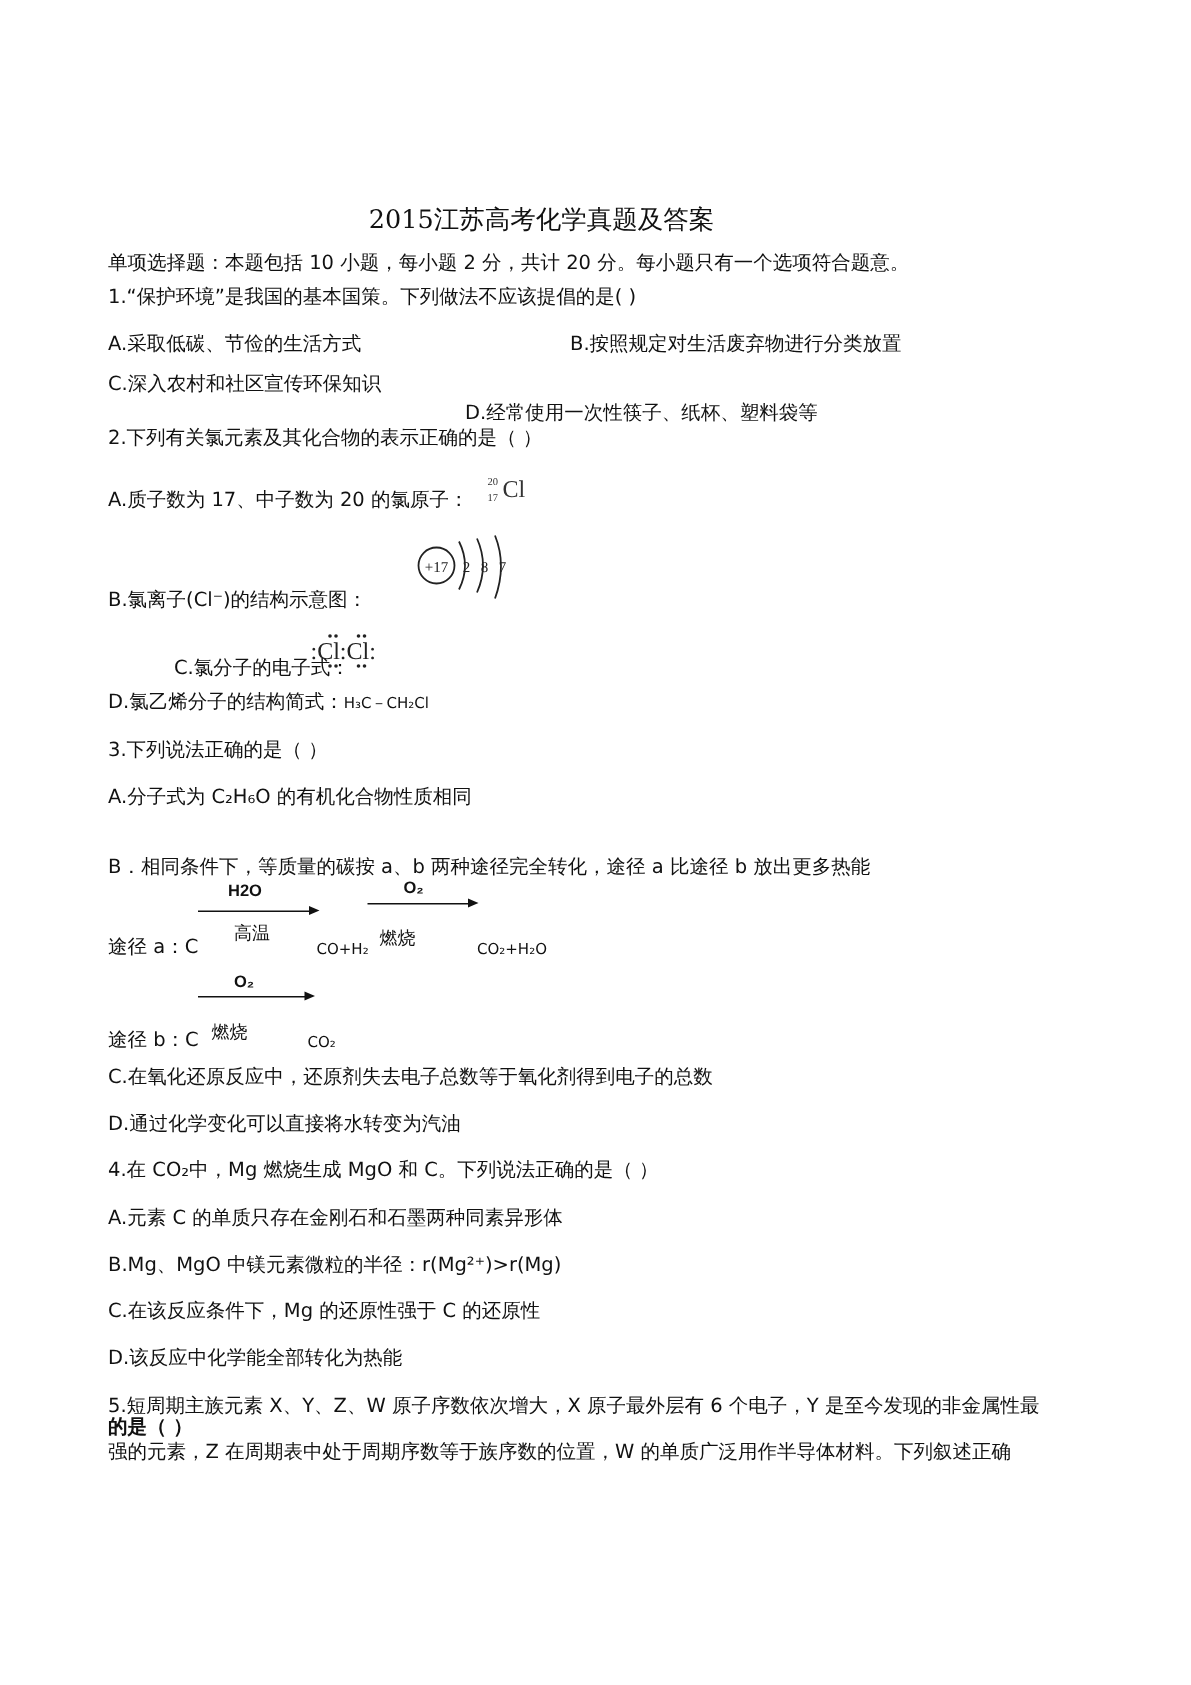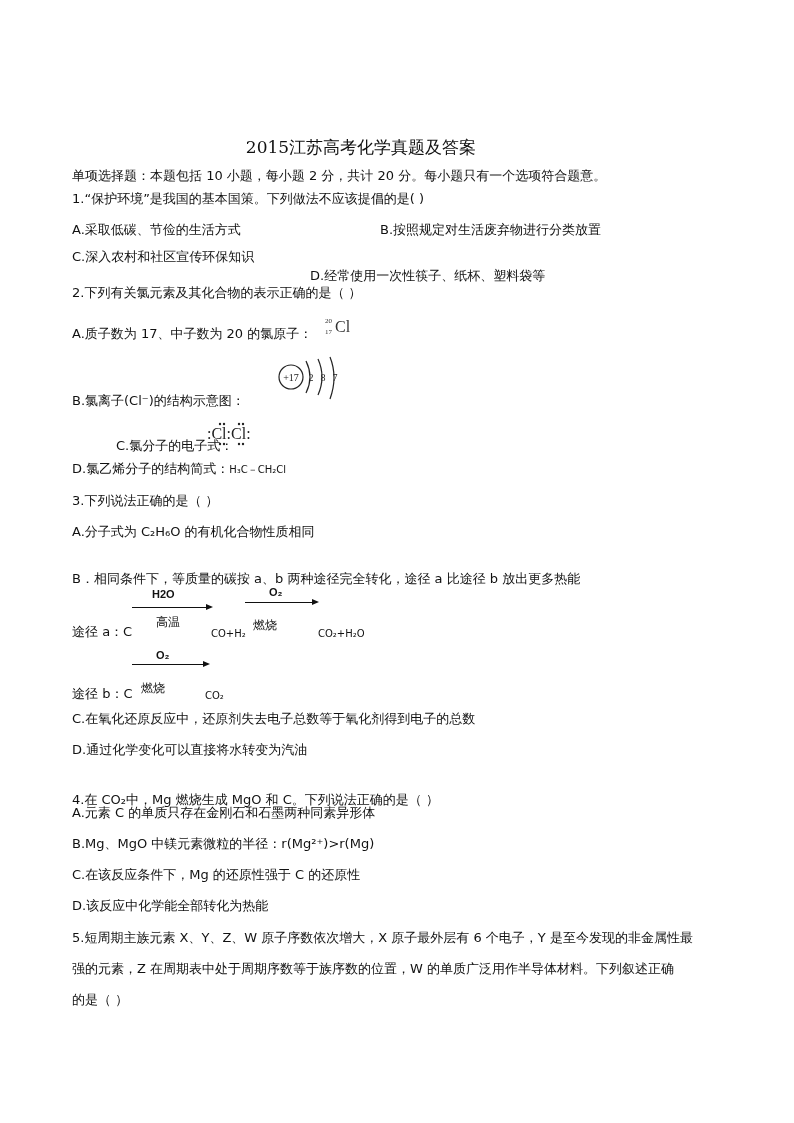--- a/index.html
+++ b/index.html
@@ -92,23 +92,23 @@
   <div class="line" style="top:686px;">途径 b：C</div>
   <div class="arrow-top" style="left:156px; top:649px;">O₂</div>
   <div class="arrow-line" style="left:132px; top:664px; width:72px;"></div>
   <div class="arrow-head" style="left:203px; top:661px;"></div>
   <div class="arrow-bottom" style="left:141px; top:680px;">燃烧</div>
   <div class="line small" style="top:688px; left:205px;">CO₂</div>
 
   <div class="line" style="top:711px;">C.在氧化还原反应中，还原剂失去电子总数等于氧化剂得到电子的总数</div>
   <div class="line" style="top:742px;">D.通过化学变化可以直接将水转变为汽油</div>
 
-  <div class="line" style="top:792px;text-align:right;">4.在 CO₂中，Mg 燃烧生成 MgO 和 C。下列说法正确的是（   ）</div>
+  <div class="line" style="top:773px;text-align:right;">4.在 CO₂中，Mg 燃烧生成 MgO 和 C。下列说法正确的是（   ）</div>
   <div class="line" style="top:805px;">A.元素 C 的单质只存在金刚石和石墨两种同素异形体</div>
   <div class="line" style="top:836px;">B.Mg、MgO 中镁元素微粒的半径：r(Mg²⁺)&gt;r(Mg)</div>
   <div class="line" style="top:867px;">C.在该反应条件下，Mg 的还原性强于 C 的还原性</div>
   <div class="line" style="top:898px;">D.该反应中化学能全部转化为热能</div>
 
   <div class="line" style="top:930px;">5.短周期主族元素 X、Y、Z、W 原子序数依次增大，X 原子最外层有 6 个电子，Y 是至今发现的非金属性最</div>
   <div class="line" style="top:961px;">强的元素，Z 在周期表中处于周期序数等于族序数的位置，W 的单质广泛用作半导体材料。下列叙述正确</div>
-  <div class="line" style="top:992px;">的是（     ）</div>
+  <div class="line" style="top:944px;font-weight:bold;">的是（     ）</div>
 
 </div>
 
 </body></html>

